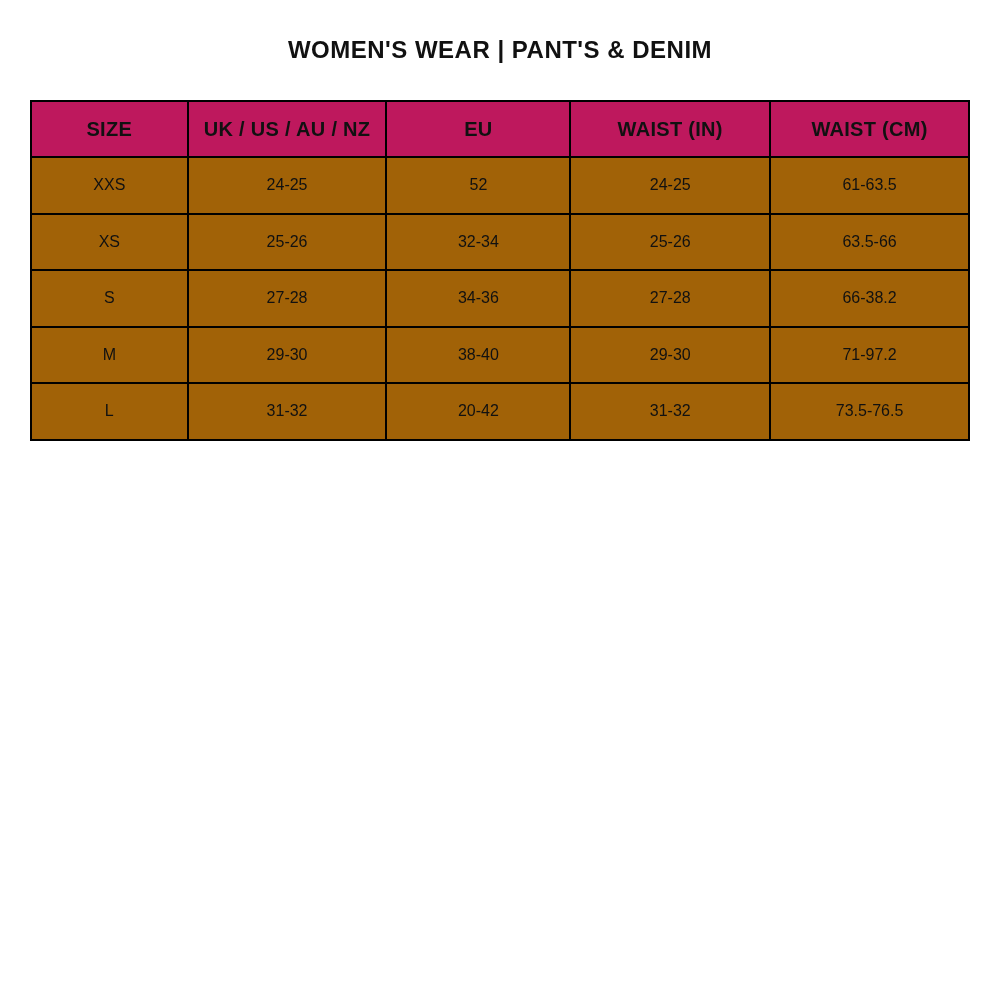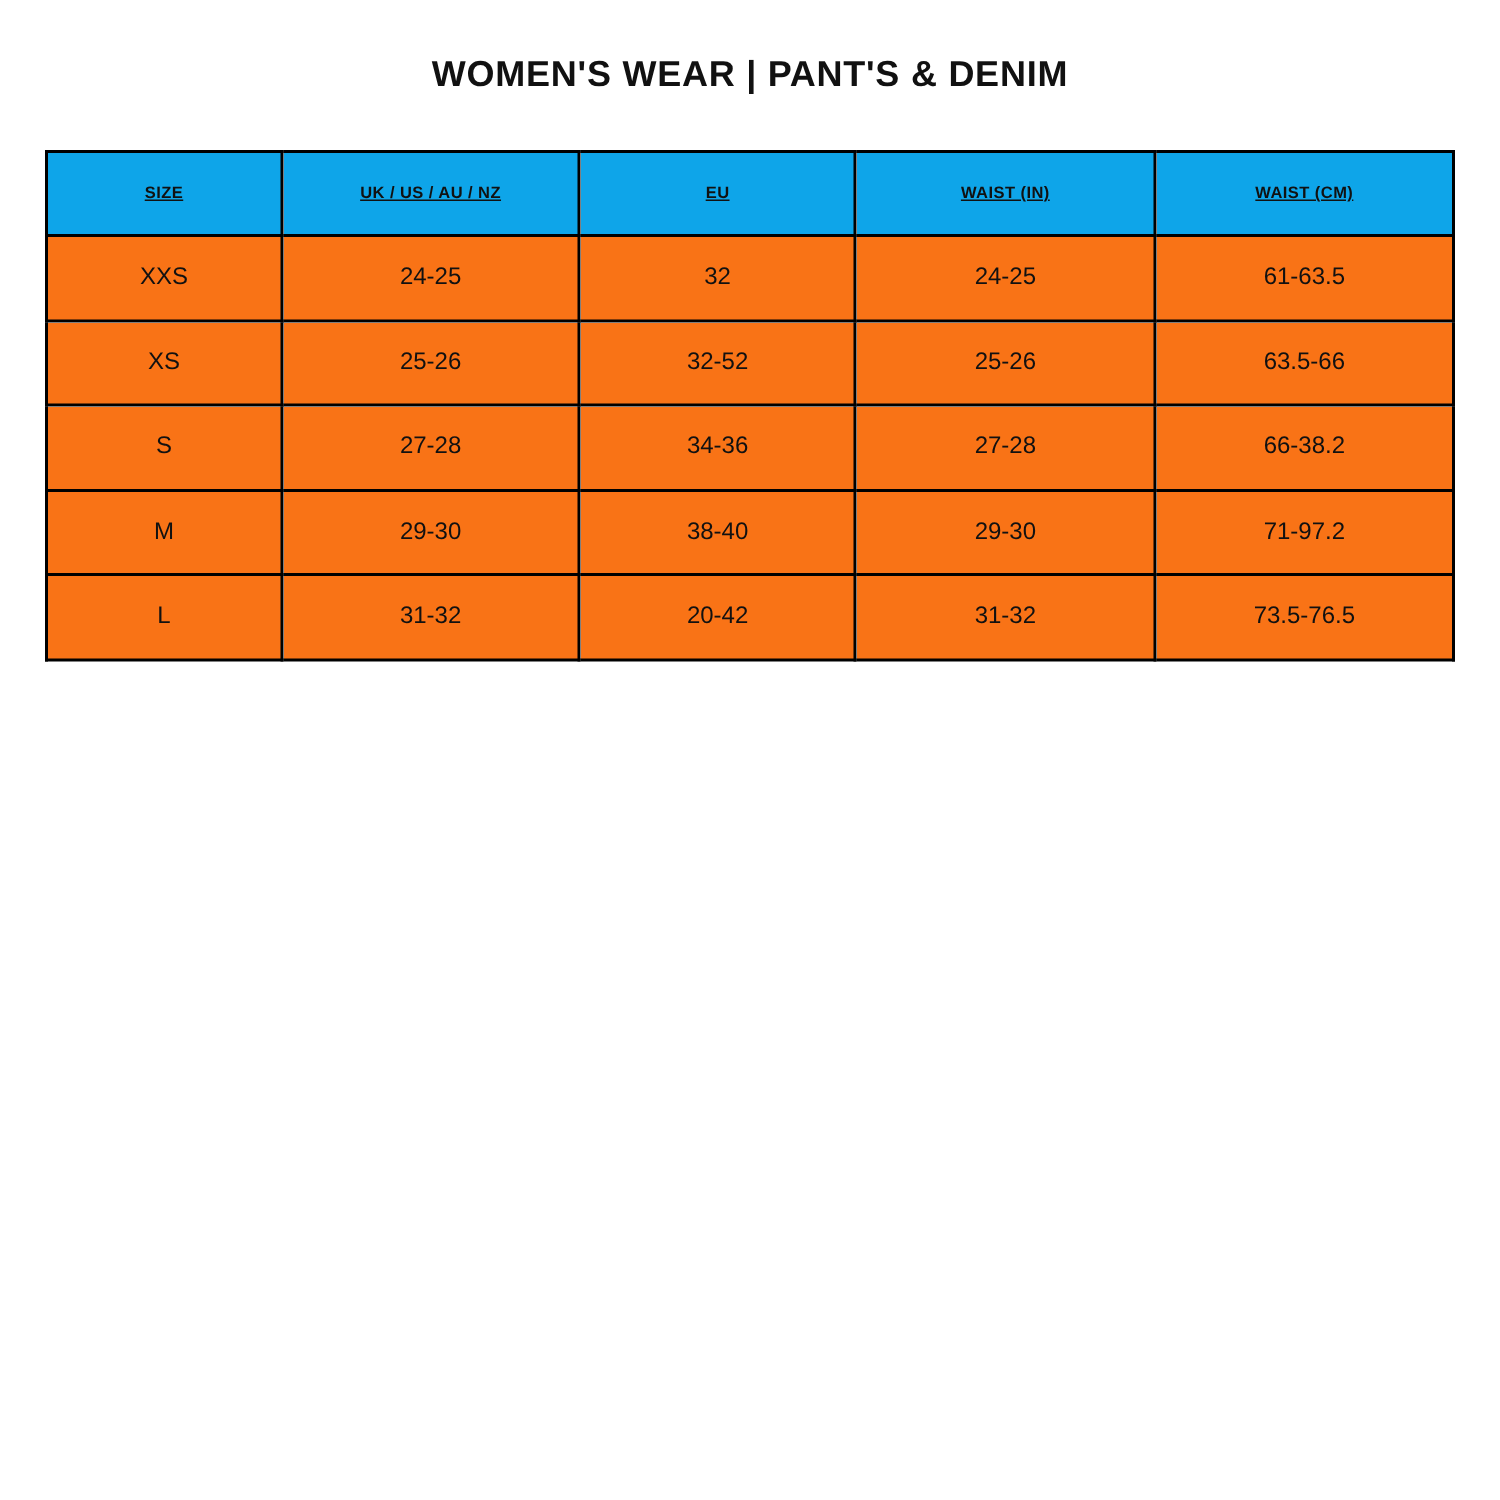--- a/index.html
+++ b/index.html
@@ -35,30 +35,29 @@
     table-layout: fixed;
   }
   table.size-chart th,
   table.size-chart td {
     border: 2px solid #000000;
     text-align: center;
     vertical-align: middle;
     overflow: hidden;
   }
   table.size-chart th {
-    background: #0ea5e9;
+    background: #be185d;
     height: 56px;
-    font-size: 11px;
+    font-size: 20px;
     font-weight: 700;
     letter-spacing: 0.3px;
     color: #111111;
-    text-decoration: underline;
   }
   table.size-chart td {
-    background: #f97316;
+    background: #a16207;
     height: 56.5px;
     font-size: 16px;
     font-weight: 400;
     color: #111111;
     margin-top: 28px;
   }
   col.c-size  { width: 16.7%; }
   col.c-uk    { width: 21.2%; }
   col.c-eu    { width: 19.6%; }
   col.c-win   { width: 21.3%; }
@@ -85,28 +84,28 @@
         <th>UK / US / AU / NZ</th>
         <th>EU</th>
         <th>WAIST (IN)</th>
         <th>WAIST (CM)</th>
       </tr>
     </thead>
     <tbody>
       <tr>
         <td>XXS</td>
         <td>24-25</td>
-        <td>32</td>
+        <td>52</td>
         <td>24-25</td>
         <td>61-63.5</td>
       </tr>
       <tr>
         <td>XS</td>
         <td>25-26</td>
-        <td>32-52</td>
+        <td>32-34</td>
         <td>25-26</td>
         <td>63.5-66</td>
       </tr>
       <tr>
         <td>S</td>
         <td>27-28</td>
         <td>34-36</td>
         <td>27-28</td>
         <td>66-38.2</td>
       </tr>

